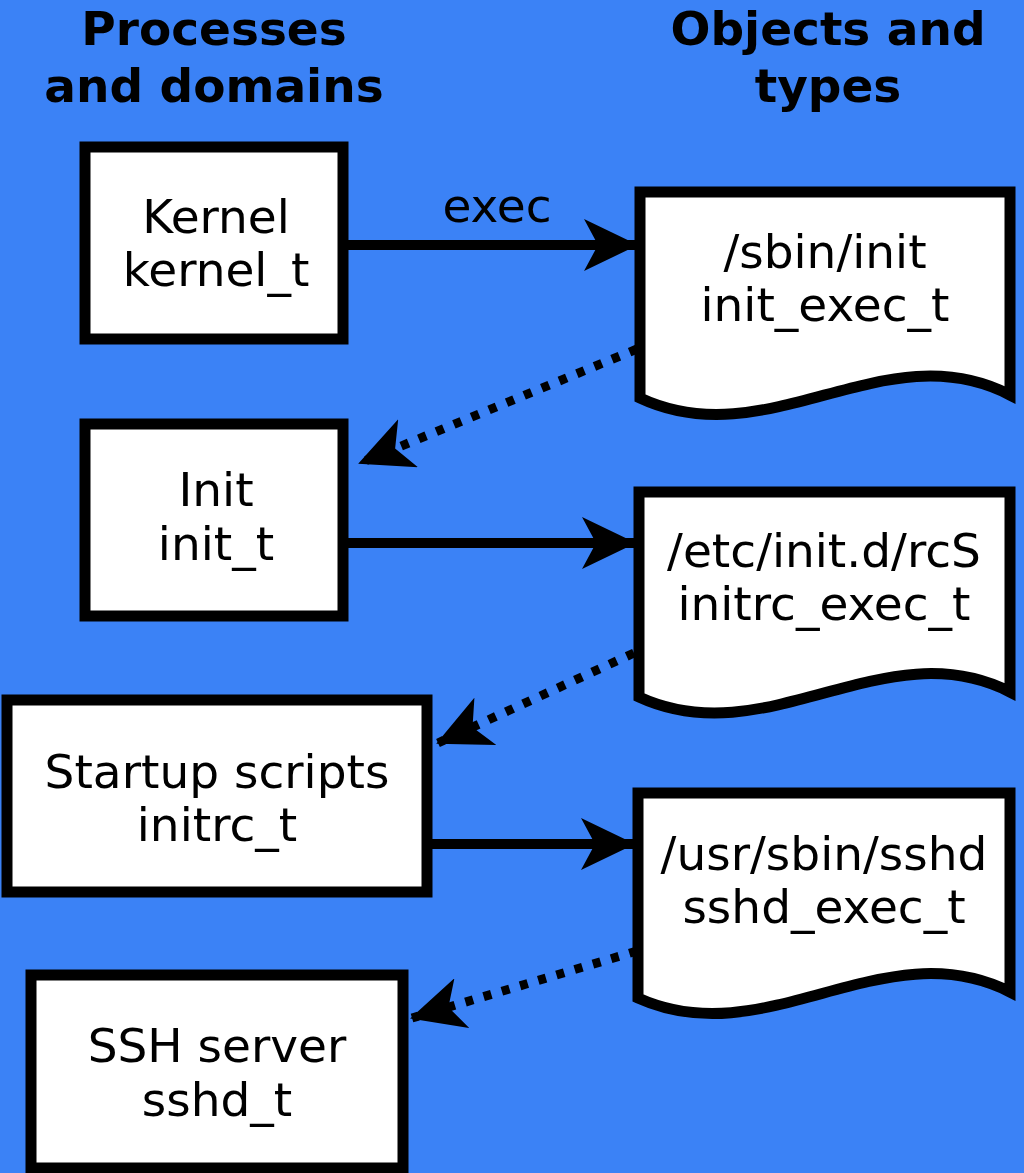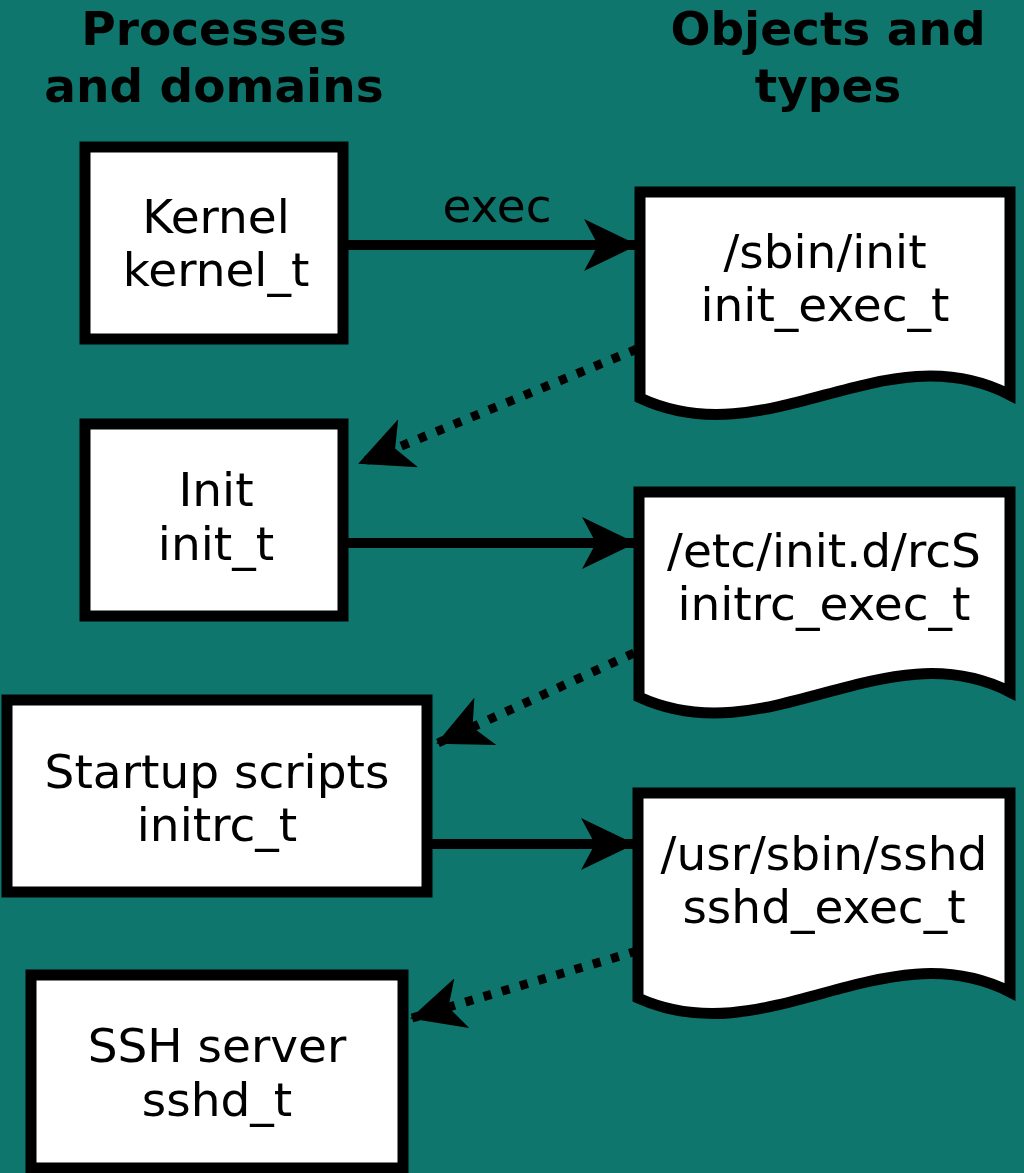--- a/index.html
+++ b/index.html
@@ -4,21 +4,21 @@
 <style>
   html, body {
     margin: 0;
     padding: 0;
     background: #ffffff;
   }
   .stage {
     position: relative;
     width: 1024px;
     height: 1173px;
-    background: #0f766e;
+    background: #3b82f6;
     overflow: hidden;
   }
   svg {
     display: block;
   }
   text {
     font-family: "DejaVu Sans", "Liberation Sans", sans-serif;
     font-size: 47px;
     fill: #000000;
   }

